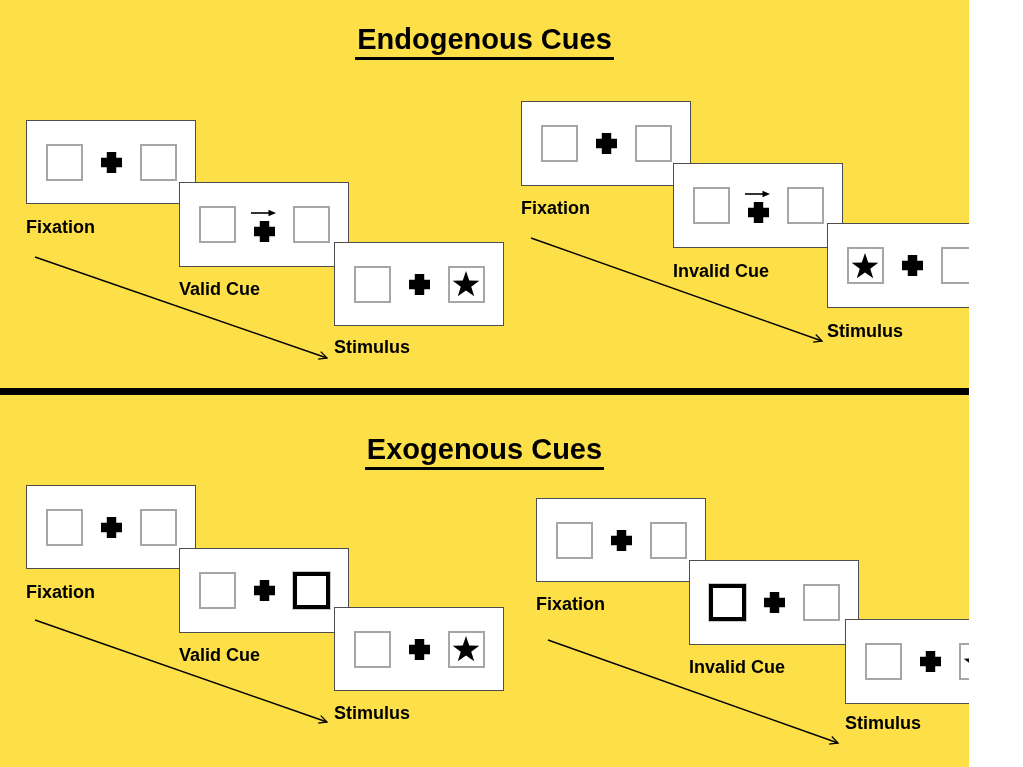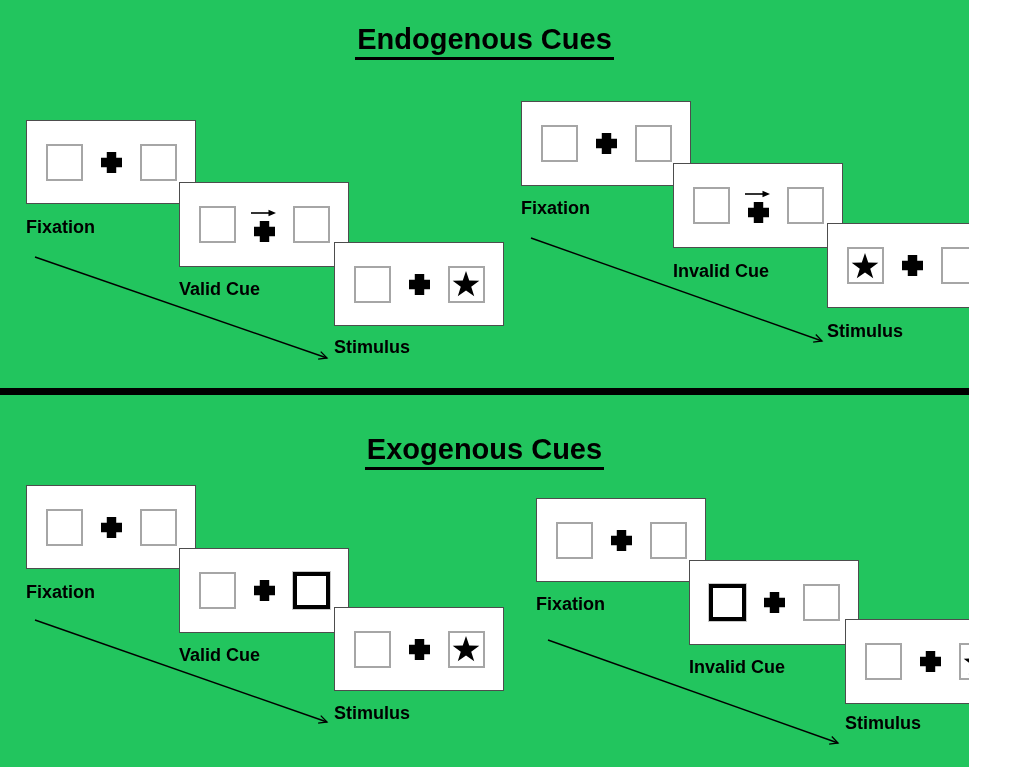--- a/index.html
+++ b/index.html
@@ -1,17 +1,17 @@
 <!DOCTYPE html>
 <html><head>
 <meta charset="utf-8">
 <style>
   html,body{margin:0;padding:0;background:#fff;}
   #stage{
-    position:relative;width:969px;height:767px;background:#22c55e;overflow:hidden;
+    position:relative;width:969px;height:767px;background:#fde047;overflow:hidden;
     font-family:"Liberation Sans",sans-serif;color:#000;
   }
   .title{
     position:absolute;left:0;width:100%;text-align:center;
     font-size:29px;font-weight:bold;line-height:32px;
   }
   .title span{display:inline-block;border-bottom:3px solid #000;padding:0 2px 2px 2px;}
   .divider{position:absolute;left:0;width:100%;height:7px;background:#000;}
   .panel{
     position:absolute;box-sizing:border-box;background:#fff;

